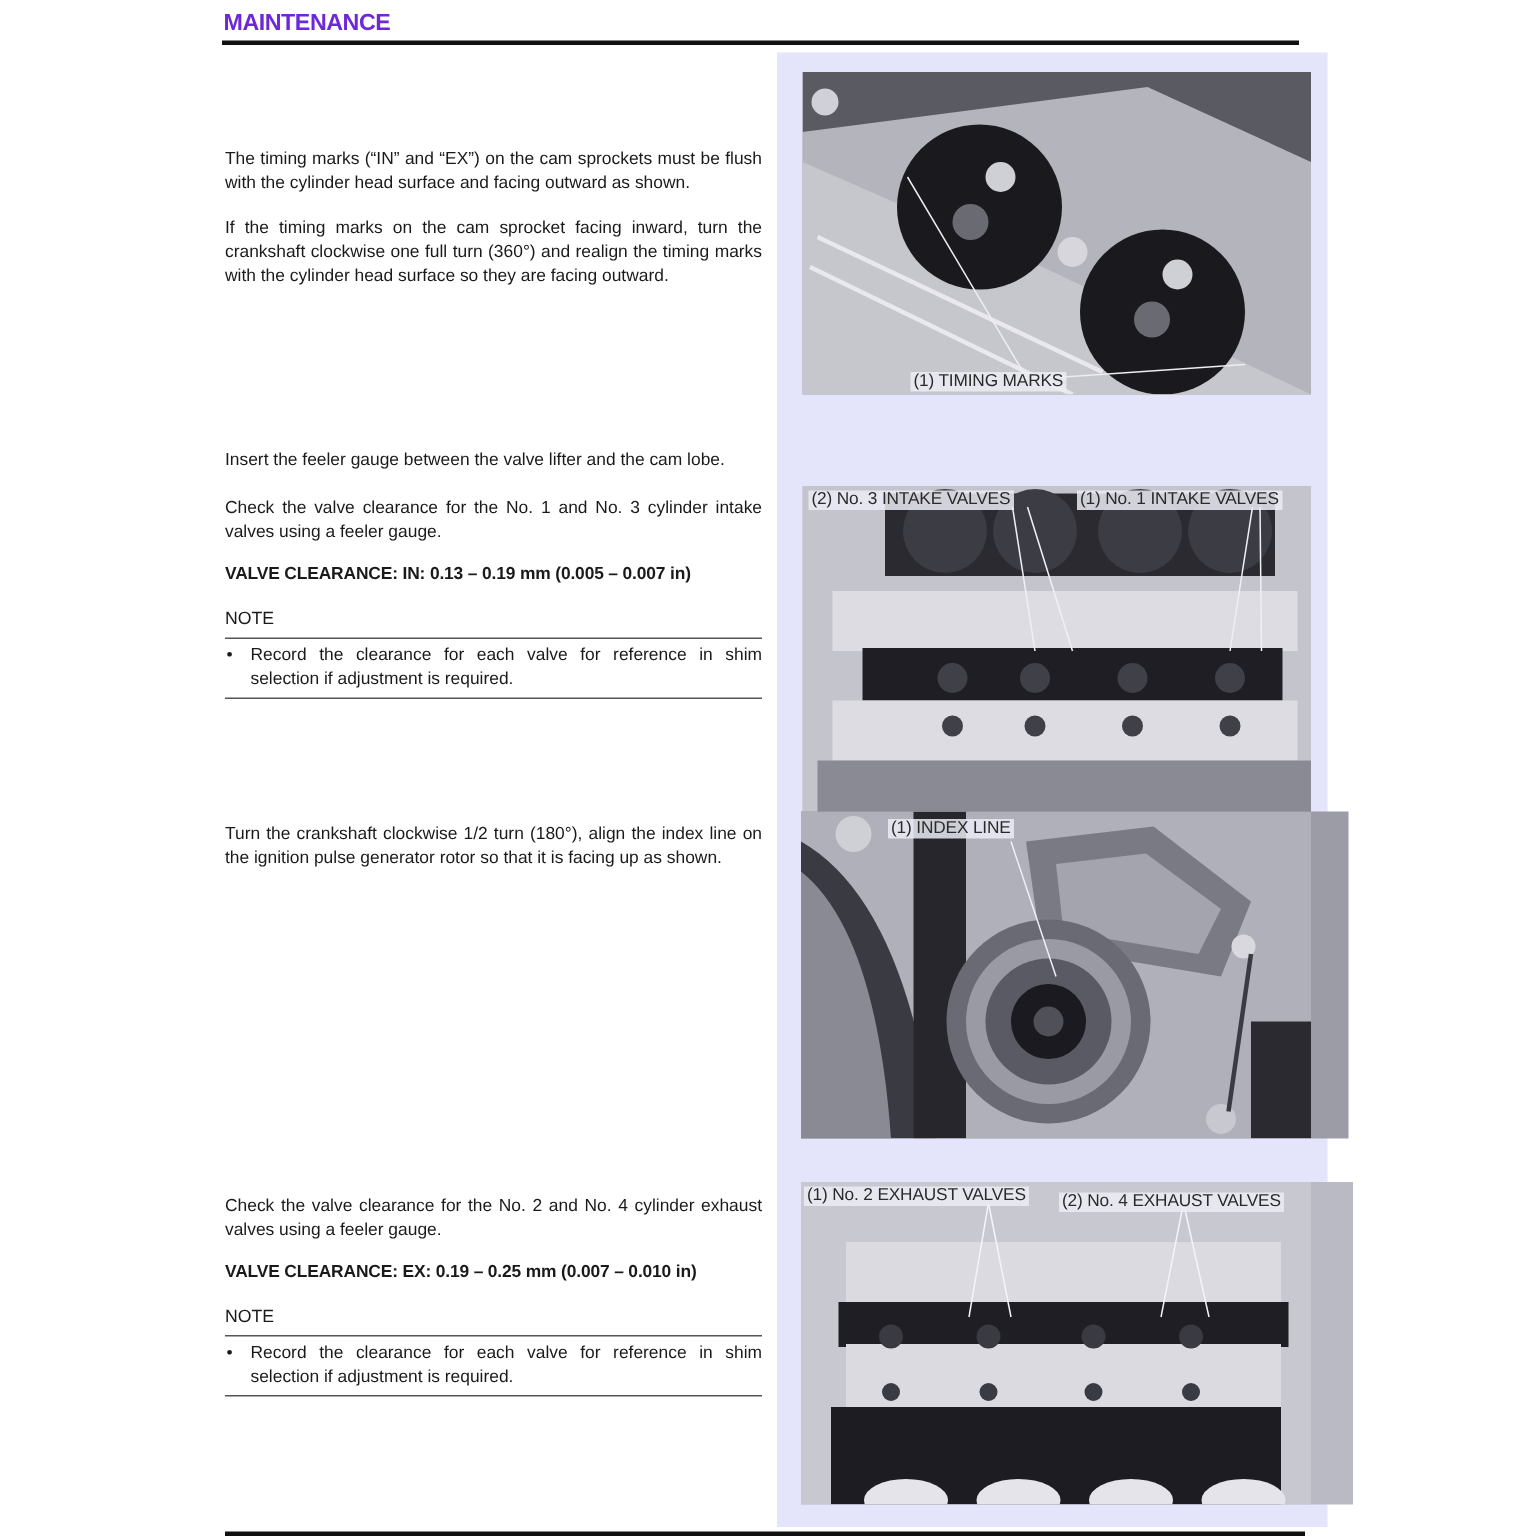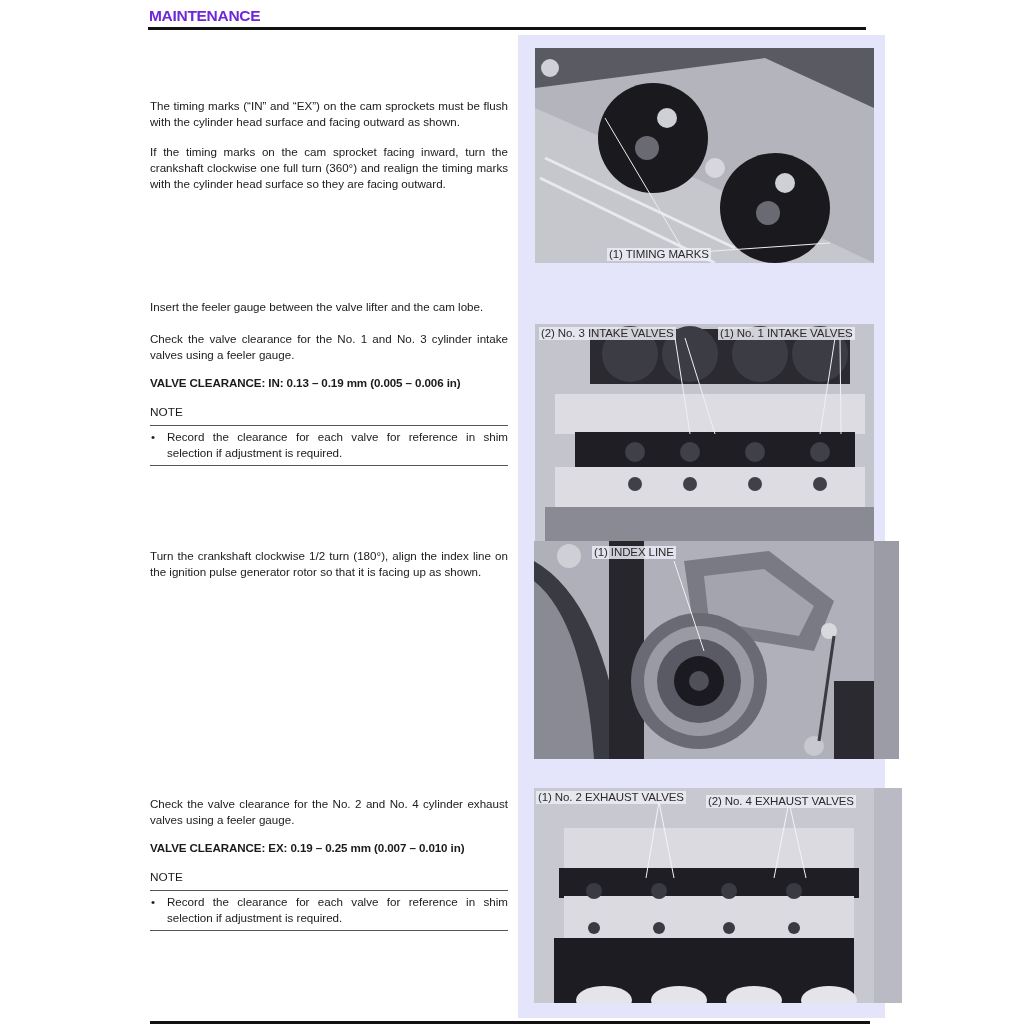--- a/index.html
+++ b/index.html
@@ -61,21 +61,21 @@
     <circle cx="15" cy="20" r="9" fill="#d0d0d8"></circle>
     <line x1="70" y1="70" x2="150" y2="205" stroke="#eee" stroke-width="1"></line>
     <line x1="150" y1="205" x2="295" y2="195" stroke="#eee" stroke-width="1"></line>
   </svg>
   <div class="caption" style="left:72px; top:200px;">(1) TIMING MARKS</div>
 </div>
 
 <div class="text-block" style="top:299px;">
   <p>Insert the feeler gauge between the valve lifter and the cam lobe.</p>
   <p style="margin-top:16px;">Check the valve clearance for the No. 1 and No. 3 cylinder intake valves using a feeler gauge.</p>
-  <p class="spec">VALVE CLEARANCE: IN: 0.13 – 0.19 mm (0.005 – 0.006 in)</p>
+  <p class="spec">VALVE CLEARANCE: IN: 0.13 – 0.19 mm (0.005 – 0.007 in)</p>
   <p class="note-title">NOTE</p>
   <div class="note-rule"></div>
   <div class="note-item">
     <span class="note-bullet">•</span>
     <span class="note-text">Record the clearance for each valve for reference in shim selection if adjustment is required.</span>
   </div>
   <div class="note-end-rule"></div>
 </div>
 
 <div class="photo" style="left:535px; top:308px; width:339px; height:218px; background:#b8b8c2;margin-top:16px;">

